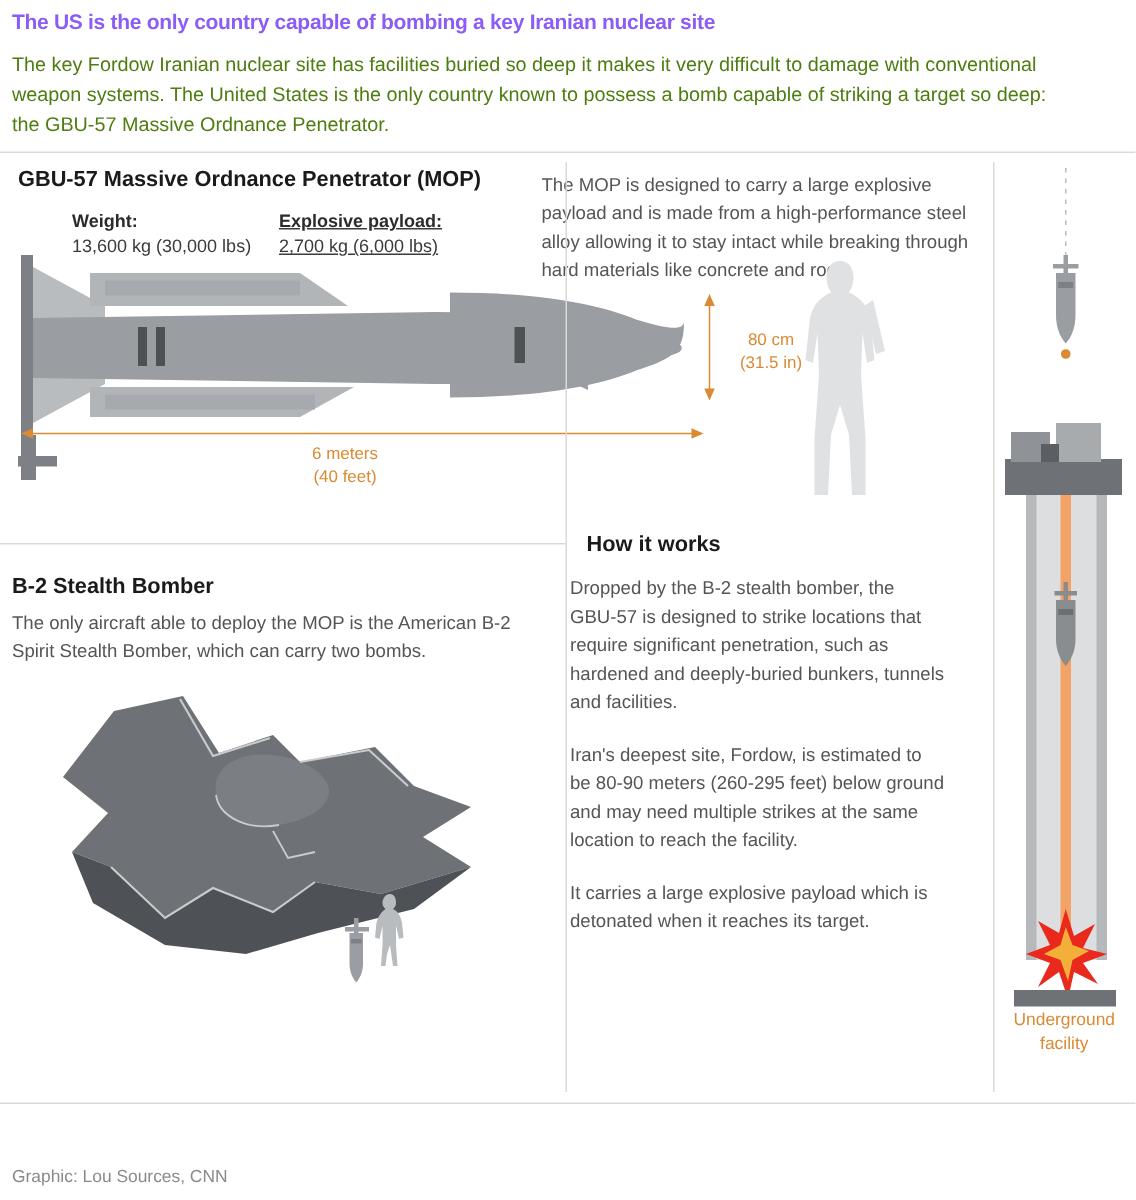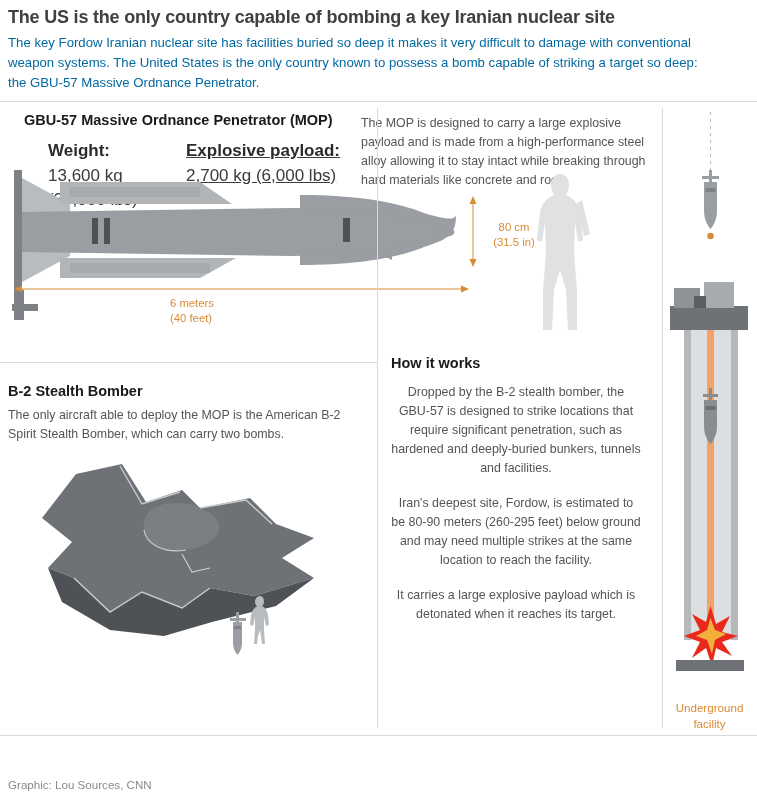--- a/index.html
+++ b/index.html
@@ -20,82 +20,81 @@
     width: 757px;
     height: 800px;
   }
 
   
   .headline {
     position: absolute;
     left: 8px;
     top: 6px;
     width: 730px;
-    font-size: 18px;
+    font-size: 14px;
     font-weight: bold;
-    color: #404040;
+    color: #8b5cf6;
     line-height: 1.25;
     letter-spacing: -0.2px;
   }
   .standfirst {
     position: absolute;
     left: 8px;
     top: 33px;
     width: 700px;
     font-size: 13.2px;
     line-height: 1.52;
-    color: #0369a1;
+    color: #4d7c0f;
   }
   .rule {
     position: absolute;
     left: 0;
     width: 757px;
     height: 1px;
     background: #d9d9d9;
   }
   .rule.top { top: 101px; }
   .rule.bottom { top: 735px; }
 
   
   .sec-title {
     position: absolute;
     font-size: 14.5px;
     font-weight: bold;
     color: #1a1a1a;
   }
-  #mop-title { left: 24px; top: 112px; }
+  #mop-title { left: 12px; top: 112px; }
   #b2-title  { left: 8px; top: 383px; }
   #how-title { left: 391px; top: 355px; }
 
   .body-text {
     position: absolute;
     font-size: 12.4px;
     line-height: 1.52;
     color: #555;
   }
   #mop-desc { left: 361px; top: 114px; width: 300px; }
   #b2-desc  { left: 8px; top: 406px; width: 350px; }
 
   .spec {
     position: absolute;
-    font-size: 17px;
+    font-size: 12px;
     line-height: 1.45;
     color: #3b3b3b;
   }
   #spec-weight { left: 48px; top: 139px; width: 135px; }
   #spec-payload { left: 186px; top: 139px; width: 160px; text-decoration: underline; }
   .spec b { font-weight: bold; color: #2b2b2b; }
 
   
   .how-col {
     position: absolute;
-    left: 391px;
+    left: 380px;
     top: 383px;
     width: 250px;
-    text-align: center;
   }
   .how-col p {
     margin: 0 0 16px 0;
     font-size: 12.4px;
     line-height: 1.53;
     color: #555;
   }
 
   
   .vdiv {
@@ -129,34 +128,34 @@
     font-size: 11.6px;
     color: #8a8a8a;
   }
 
   
   .measure-label {
     position: absolute;
     font-size: 11.3px;
     color: #d98a33;
     line-height: 1.35;
+    text-align: center;
   }
   #len-label { left: 170px; top: 296px; width: 120px; }
   #dia-label { left: 484px; top: 220px; width: 60px; text-align: center; }
 
   .under-label {
     position: absolute;
     left: 662px;
     top: 672px;
     width: 95px;
     text-align: center;
     font-size: 11.6px;
     color: #d98a33;
     line-height: 1.35;
-    margin-top: 28px;
   }
 
   svg { display: block; }
   .svg-abs { position: absolute; }
 </style>
 </head>
 <body>
 
 <div class="page">
 

